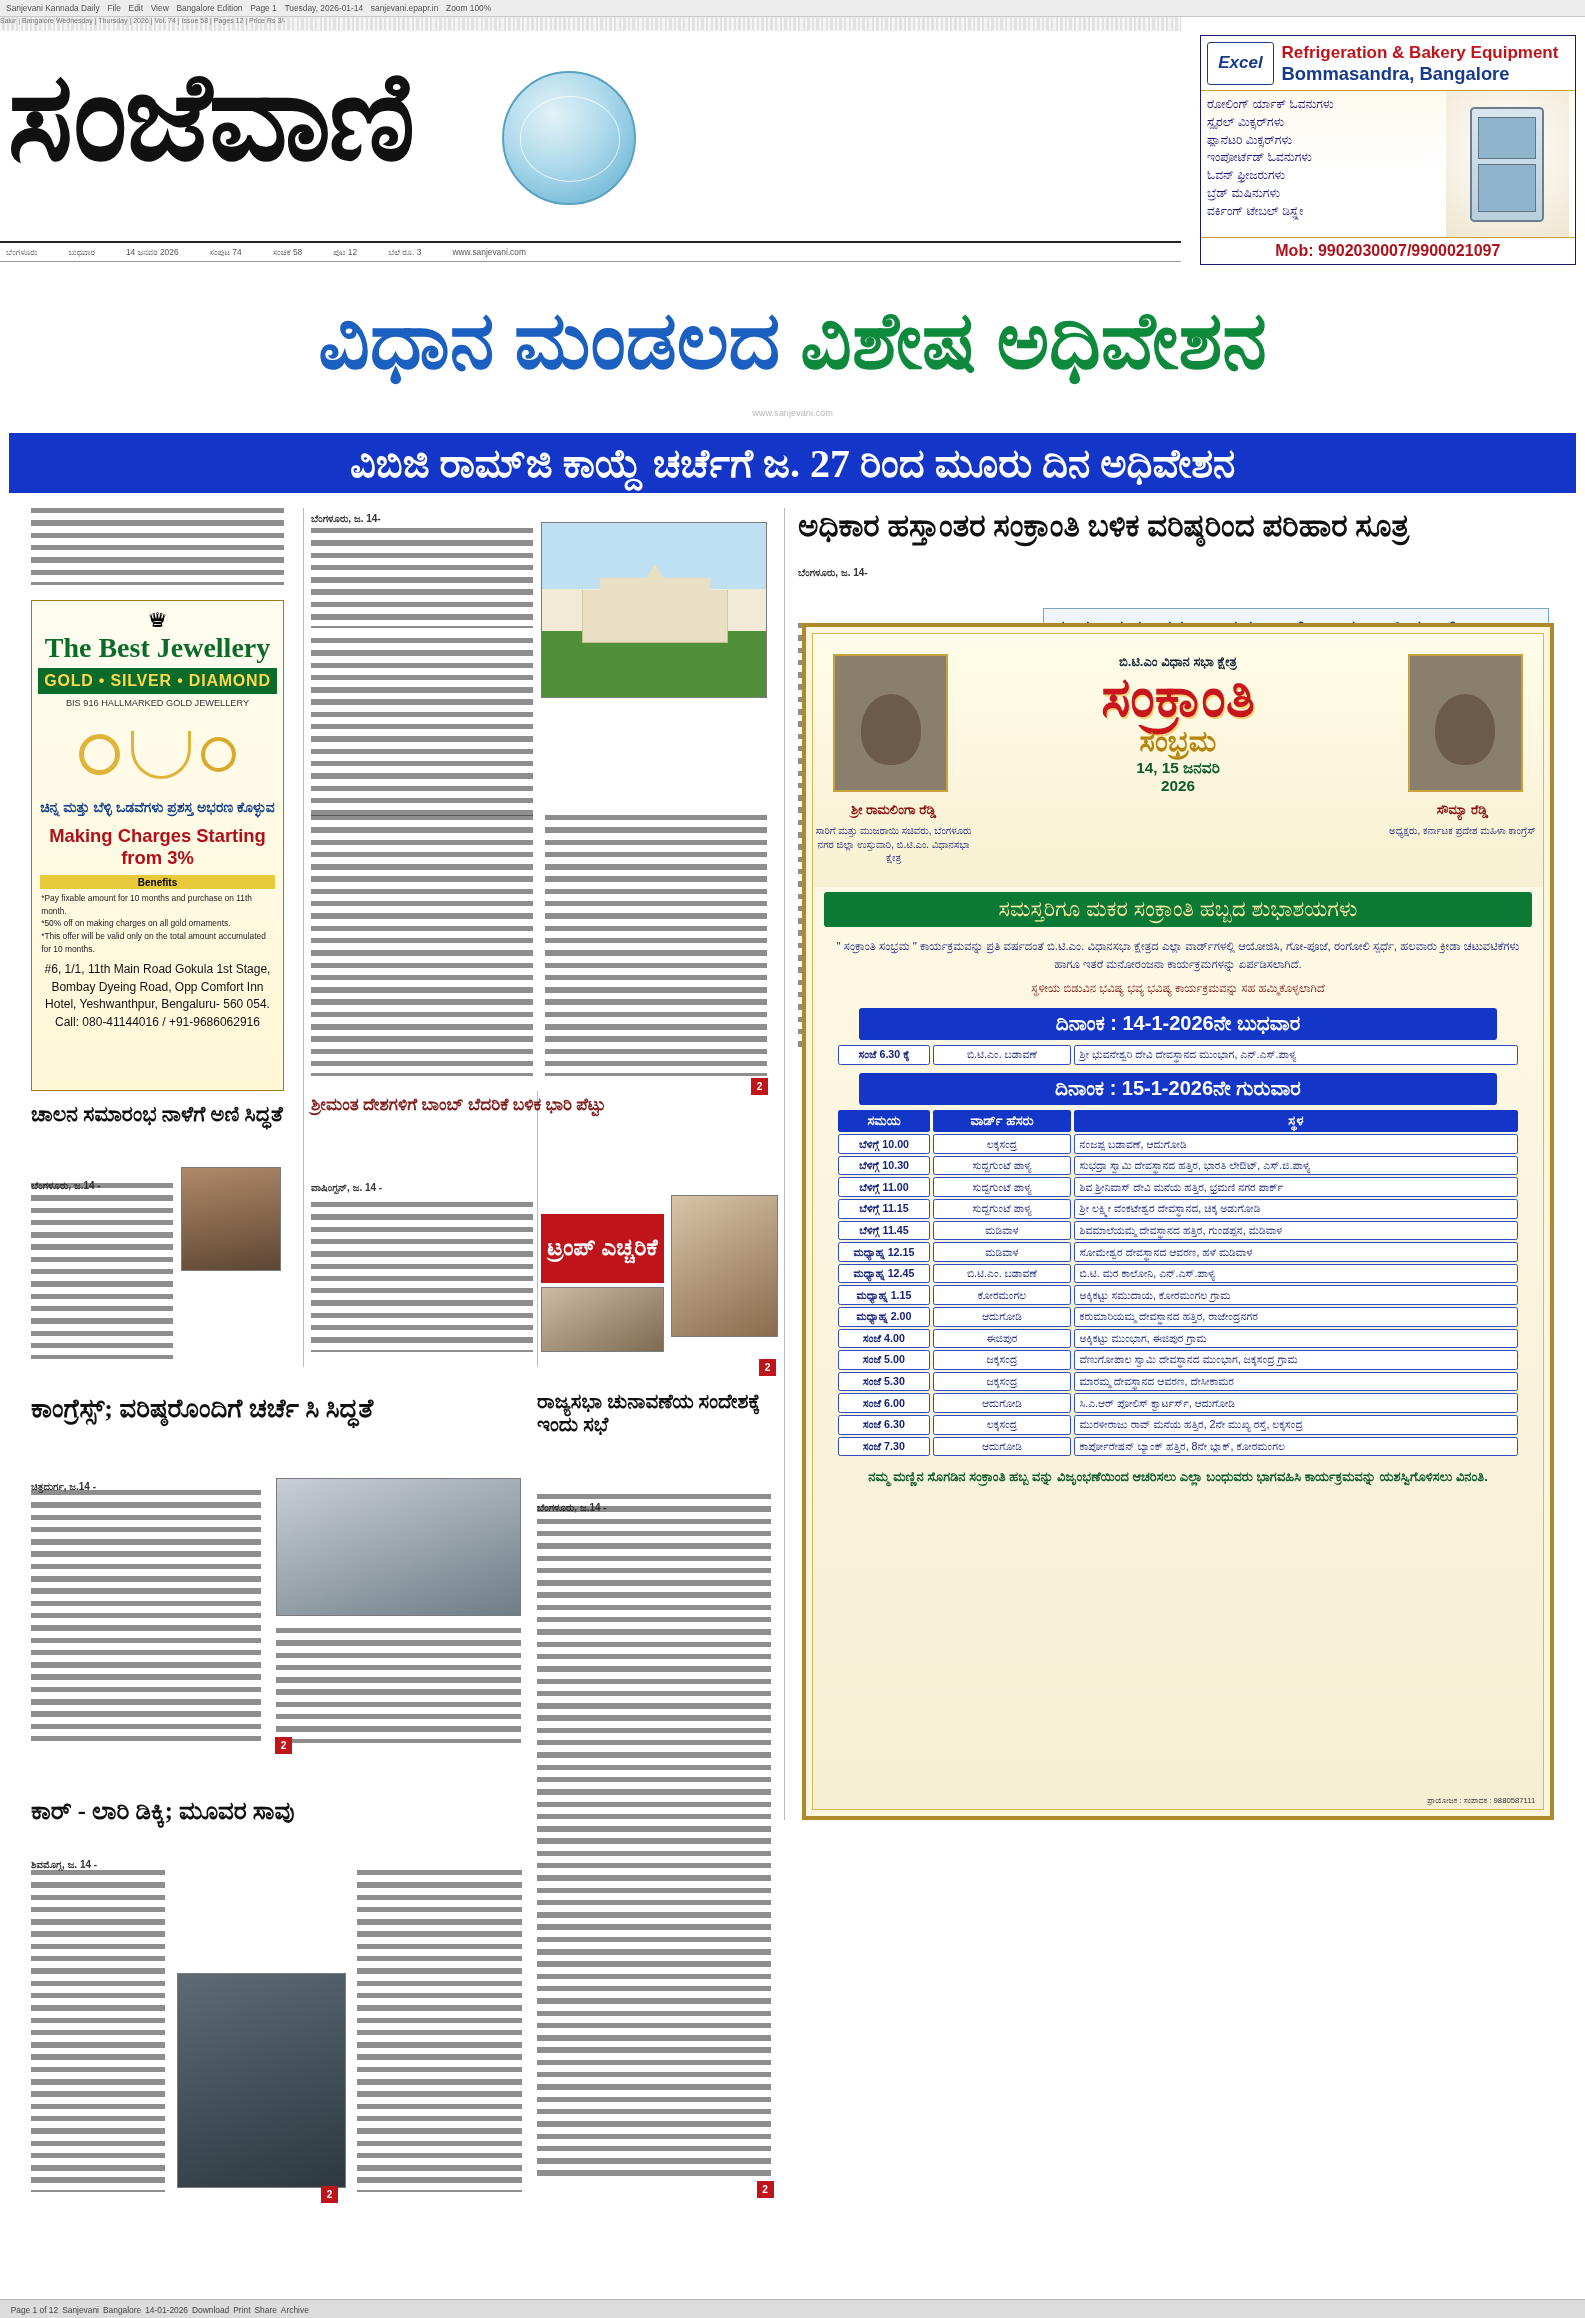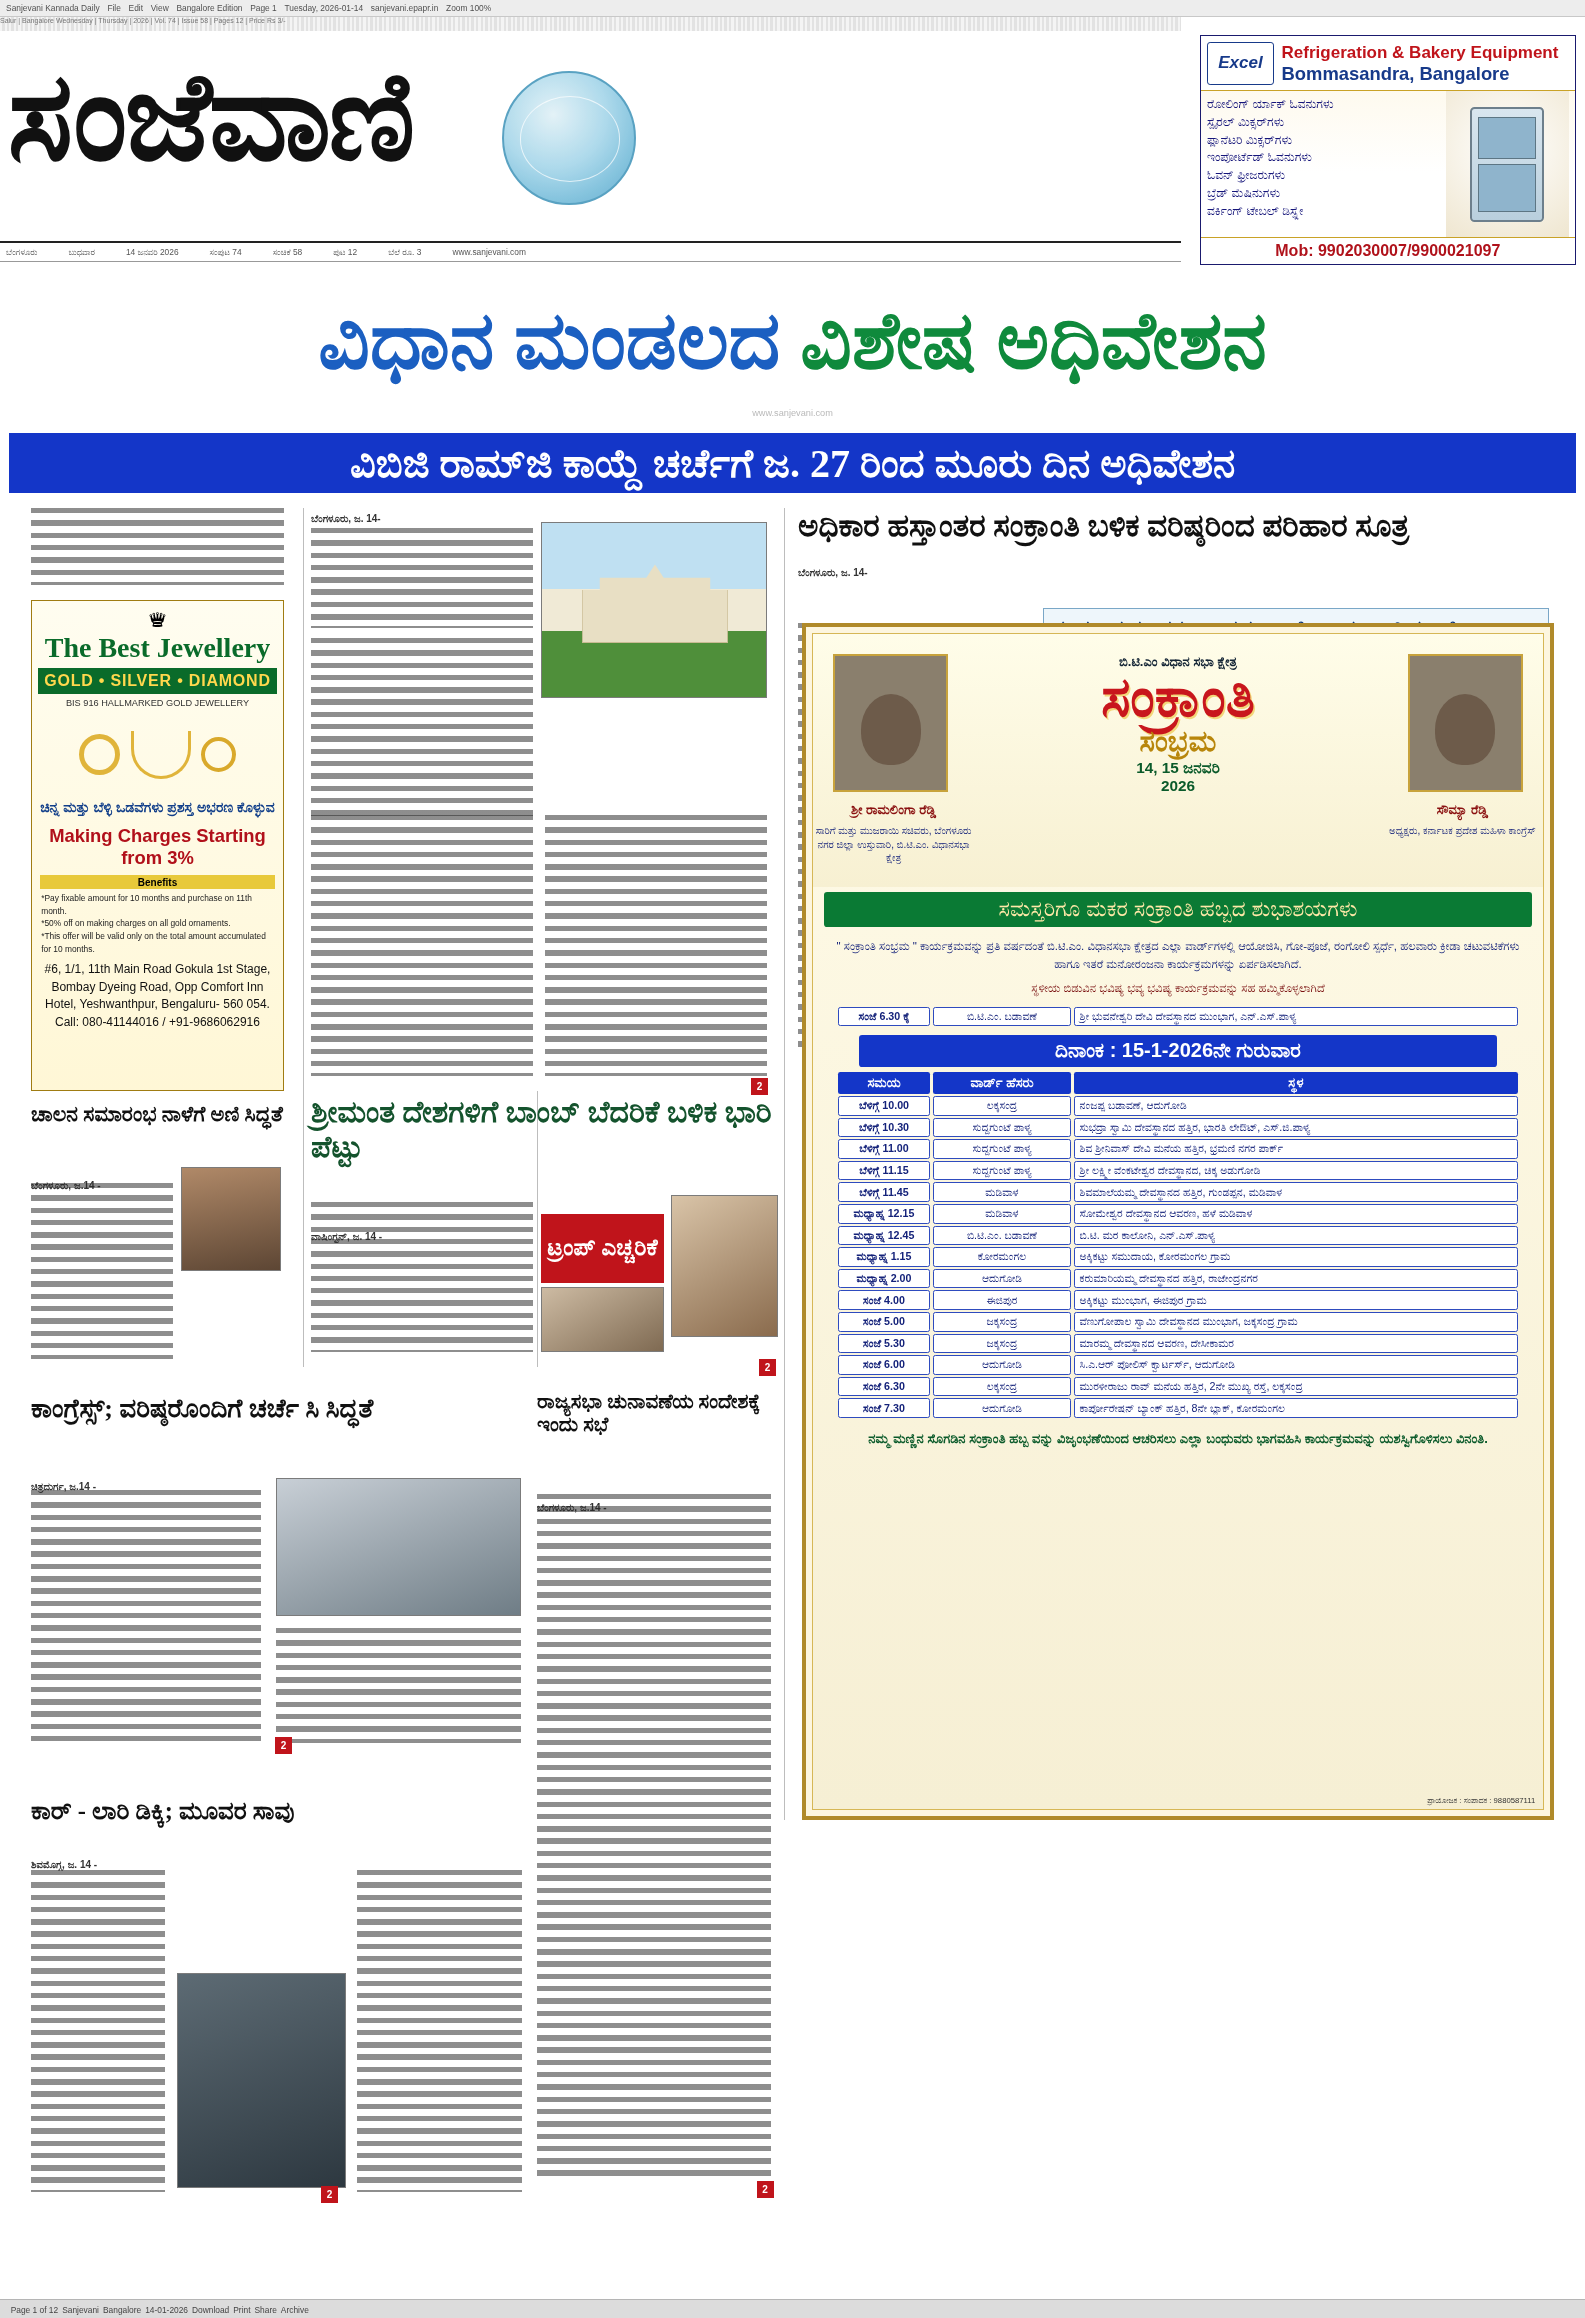--- a/index.html
+++ b/index.html
@@ -385,21 +385,21 @@
     </div>
 
     <div class="art" style="left:31px; top:594px; width:253px; height:268px;">
       <div class="art-hd" style="font-size:21px;">ಚಾಲನ ಸಮಾರಂಭ ನಾಳೆಗೆ ಅಣಿ ಸಿದ್ಧತೆ</div>
       <div class="dateline" style="margin-top:54px;">ಬೆಂಗಳೂರು, ಜ.14 -</div>
       <div class="photo" style="position:absolute; left:150px; top:65px; width:100px; height:104px; background:linear-gradient(170deg,#b08968,#5d4634);"></div>
       <div class="fake-text" style="position:absolute; left:0; top:81px; width:142px; height:176px;"></div>
     </div>
 
     <div class="art" style="left:311px; top:587px; width:468px; height:272px;">
-      <div class="art-hd" style="font-size:30px; color:#14532d;">ಶ್ರೀಮಂತ ದೇಶಗಳಿಗೆ ಬಾಂಬ್ ಬೆದರಿಕೆ ಬಳಿಕ ಭಾರಿ ಪೆಟ್ಟು</div>
+      <div class="art-hd" style="font-size:17px; color:#7f1d1d;">ಶ್ರೀಮಂತ ದೇಶಗಳಿಗೆ ಬಾಂಬ್ ಬೆದರಿಕೆ ಬಳಿಕ ಭಾರಿ ಪೆಟ್ಟು</div>
       <div class="dateline" style="margin-top:67px;">ವಾಷಿಂಗ್ಟನ್, ಜ. 14 -</div>
       <div class="fake-text" style="position:absolute; left:0; top:107px; width:222px; height:150px;"></div>
       <div class="trump-box" style="left:230px; top:119px; width:123px; height:69px; font-size:23px;">ಟ್ರಂಪ್ ಎಚ್ಚರಿಕೆ</div>
       <div class="photo" style="position:absolute; left:360px; top:100px; width:107px; height:142px; background:linear-gradient(150deg,#d9c4a8,#8a6b4d);"></div>
       <div class="photo" style="position:absolute; left:230px; top:192px; width:123px; height:65px; background:linear-gradient(150deg,#cdbba3,#7f6a52);"></div>
       <div class="pg-num" style="right:3.1px; bottom:-9.2px;">2</div>
     </div>
 
     <div class="art" style="left:31px; top:886px; width:491px; height:368px;">
       <div class="art-hd" style="font-size:26px; width:476px;">ಕಾಂಗ್ರೆಸ್ಸ್; ವರಿಷ್ಠರೊಂದಿಗೆ ಚರ್ಚೆ ಸಿ ಸಿದ್ಧತೆ</div>
@@ -448,20 +448,21 @@
               <span class="face"></span>
             </div>
           <div class="sk-pname" style="right:0px; top:167px; color:#8a1010; font-weight:bold; font-size:13px;">ಸೌಮ್ಯಾ ರೆಡ್ಡಿ</div>
           <div class="sk-pname" style="right:0px; top:190px;">ಅಧ್ಯಕ್ಷರು, ಕರ್ನಾಟಕ ಪ್ರದೇಶ ಮಹಿಳಾ ಕಾಂಗ್ರೆಸ್</div>
         </div>
 
         <div class="sk-greet">ಸಮಸ್ತರಿಗೂ ಮಕರ ಸಂಕ್ರಾಂತಿ ಹಬ್ಬದ ಶುಭಾಶಯಗಳು</div>
         <div class="sk-desc">" ಸಂಕ್ರಾಂತಿ ಸಂಭ್ರಮ " ಕಾರ್ಯಕ್ರಮವನ್ನು ಪ್ರತಿ ವರ್ಷದಂತೆ ಬಿ.ಟಿ.ಎಂ. ವಿಧಾನಸಭಾ ಕ್ಷೇತ್ರದ ಎಲ್ಲಾ ವಾರ್ಡ್‌ಗಳಲ್ಲಿ ಆಯೋಜಿಸಿ, ಗೋ-ಪೂಜೆ, ರಂಗೋಲಿ ಸ್ಪರ್ಧೆ, ಹಲವಾರು ಕ್ರೀಡಾ ಚಟುವಟಿಕೆಗಳು ಹಾಗೂ ಇತರೆ ಮನೋರಂಜನಾ ಕಾರ್ಯಕ್ರಮಗಳನ್ನು ಏರ್ಪಡಿಸಲಾಗಿದೆ.</div>
         <div class="sk-sub">ಸ್ಥಳೀಯ ಬಿಡುವಿನ ಭವಿಷ್ಯ ಭವ್ಯ ಭವಿಷ್ಯ ಕಾರ್ಯಕ್ರಮವನ್ನು ಸಹ ಹಮ್ಮಿಕೊಳ್ಳಲಾಗಿದೆ</div>
 
+        <div class="sk-datebar">ದಿನಾಂಕ : 14-1-2026ನೇ ಬುಧವಾರ</div>
         <table class="sk-table">
           <tbody>
             <tr>
               <td class="time">ಸಂಜೆ 6.30 ಕ್ಕೆ</td>
               <td class="ward">ಬಿ.ಟಿ.ಎಂ. ಬಡಾವಣೆ</td>
               <td>ಶ್ರೀ ಭುವನೇಶ್ವರಿ ದೇವಿ ದೇವಸ್ಥಾನದ ಮುಂಭಾಗ, ಎನ್.ಎಸ್.ಪಾಳ್ಯ</td>
             </tr>
           </tbody>
         </table>
 

